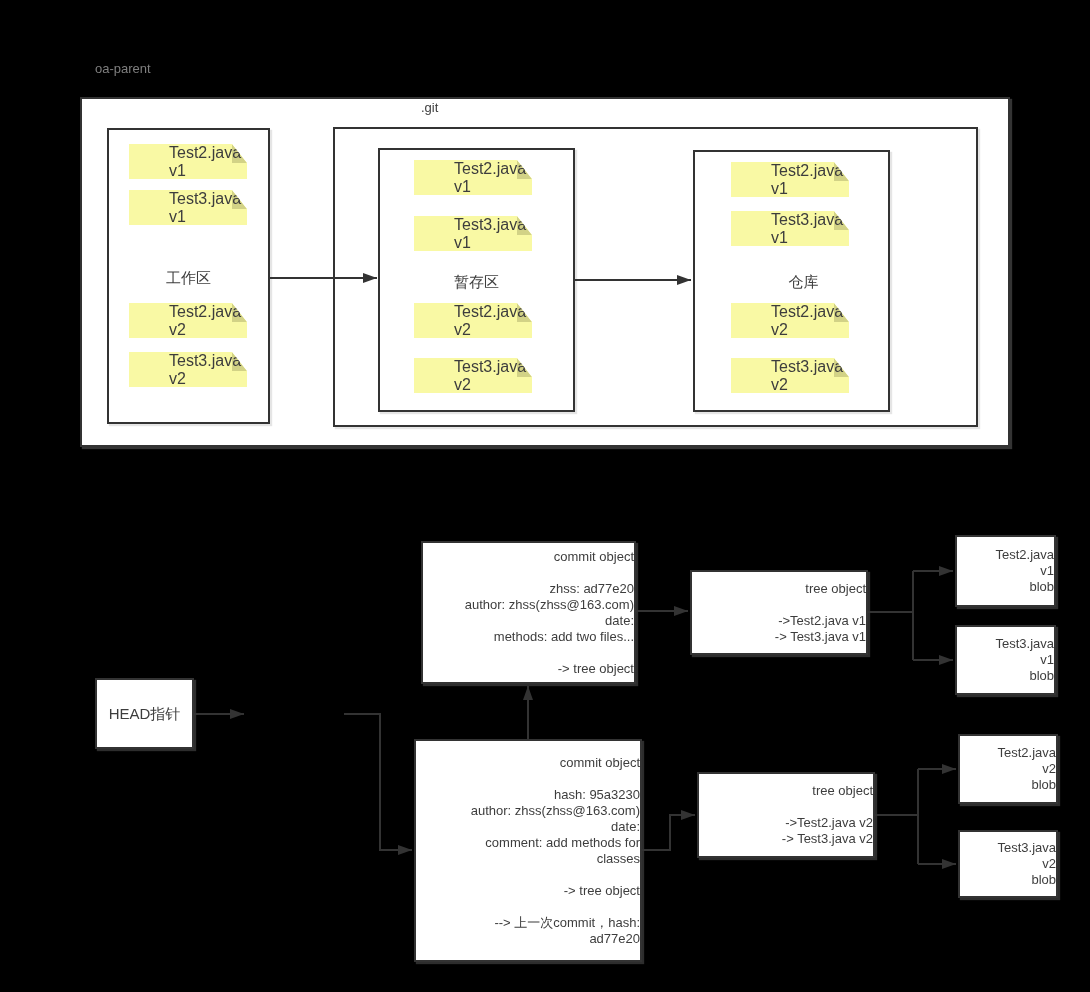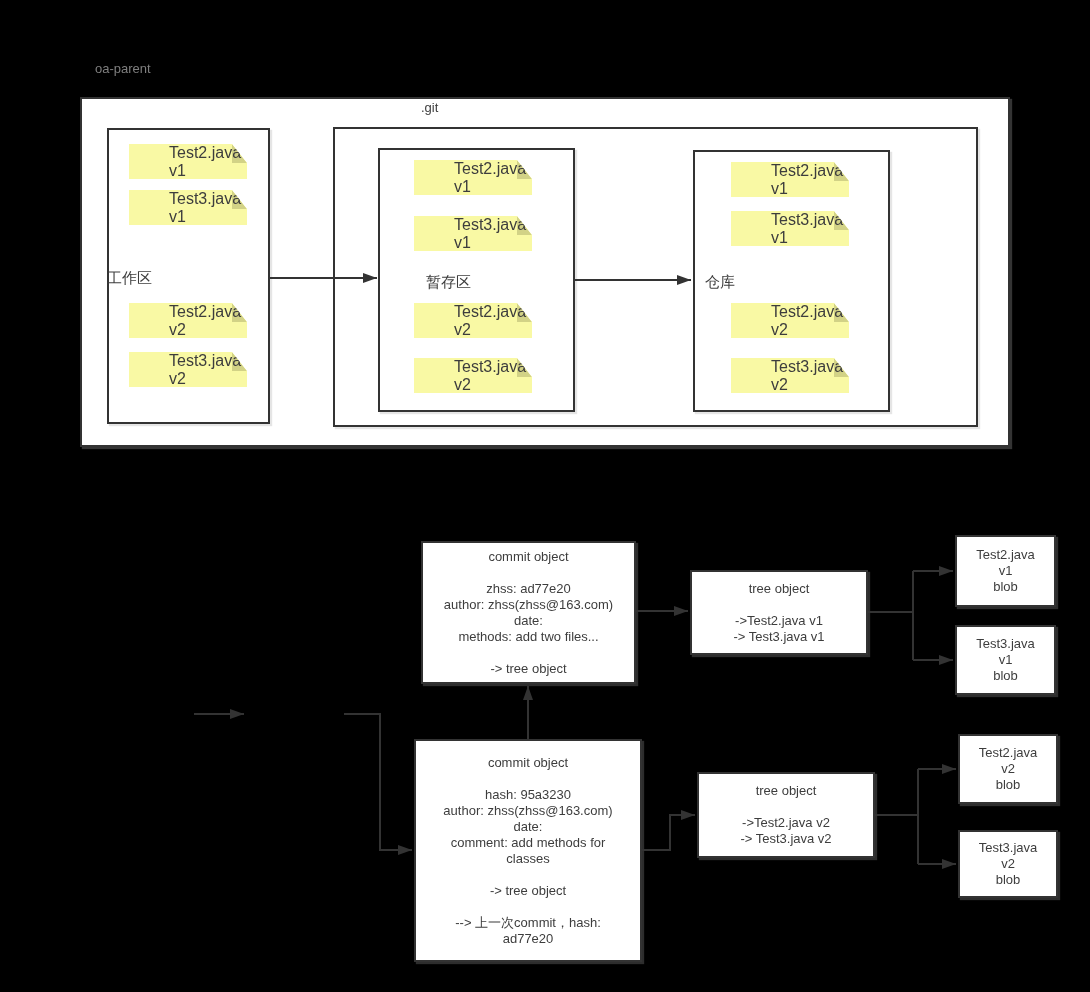--- a/index.html
+++ b/index.html
@@ -7,32 +7,32 @@
     --note-fill:#f9f9a4; --note-fold:#d2d286; --text:#3d3d3d; --muted-label:#7f7f7f;
   }
   html,body{margin:0;padding:0;background:var(--background);}
   .canvas{position:relative;width:1090px;height:992px;background:var(--background);overflow:hidden;
           font-family:"Liberation Sans","DejaVu Sans",sans-serif;color:var(--text);}
   .box{position:absolute;background:var(--box-fill);border:2px solid var(--box-border);
        box-sizing:border-box;box-shadow:2px 2px 1px rgba(150,150,150,0.35);}
   .plain-box{box-shadow:2px 2px 1px rgba(150,150,150,0.25);}
   .proj-label{position:absolute;left:95px;top:61px;font-size:13px;color:var(--muted-label);text-align:right;}
   .git-label{position:absolute;left:421px;top:100px;font-size:13px;color:var(--text);text-align:center;}
-  .area-label{position:absolute;font-size:15px;text-align:left;color:var(--text);}
+  .area-label{position:absolute;font-size:15px;text-align:center;color:var(--text);}
   
   .note{position:absolute;width:118px;height:35px;background:var(--note-fill);
         clip-path:polygon(0 0,calc(100% - 15px) 0,100% 19px,100% 100%,0 100%);
         display:flex;align-items:center;justify-content:center;}
   .note-fold{position:absolute;top:0;right:0;width:15px;height:19px;background:var(--note-fold);
         clip-path:polygon(0 0,100% 100%,0 100%);}
   .note-text{font-size:16px;color:var(--text);position:relative;margin-left:40px;}
   
   .obj{position:absolute;background:var(--box-fill);border:2px solid var(--box-border);
        box-sizing:border-box;display:flex;flex-direction:column;justify-content:center;
-       text-align:center;font-size:13px;line-height:16px;color:var(--text);
+       text-align:right;font-size:13px;line-height:16px;color:var(--text);
        box-shadow:2px 2px 1px rgba(150,150,150,0.3);}
   .obj .gap{height:16px;flex:0 0 auto;}
   .obj .line{flex:0 0 auto;white-space:nowrap;}
   .pointer-box{align-items:center;font-size:15px;line-height:19px;}
   .overlay{position:absolute;left:0;top:0;pointer-events:none;}
   .conn{stroke:var(--box-border);stroke-width:2;fill:none;}
 </style>
 </head>
 <body>
 
@@ -42,21 +42,21 @@
 
   <div class="box" style="left:80px;top:97px;width:930px;height:350px;"></div>
   <div class="git-label">.git</div>
 
   <div class="box plain-box" style="left:107px;top:128px;width:163px;height:296px;"></div>
   <div class="box plain-box" style="left:333px;top:127px;width:645px;height:300px;"></div>
   <div class="box plain-box" style="left:378px;top:148px;width:197px;height:264px;"></div>
   <div class="box plain-box" style="left:693px;top:150px;width:197px;height:262px;"></div>
 
   <div class="area-label" style="left:107px;top:269px;width:163px;">工作区</div>
-  <div class="area-label" style="left:378px;top:273px;width:197px;margin-left:48px;">暂存区</div>
+  <div class="area-label" style="left:378px;top:273px;width:197px;">暂存区</div>
   <div class="area-label" style="left:693px;top:273px;width:197px;padding-left:12px;">仓库</div>
 
   <div class="note" style="left:129px;top:144px;">
     <span class="note-fold"></span>
     <span class="note-text">Test2.java v1</span>
     </div>
   <div class="note" style="left:129px;top:190px;">
     <span class="note-fold"></span>
     <span class="note-text">Test3.java v1</span>
     </div>
@@ -96,20 +96,23 @@
     </div>
   <div class="note" style="left:731px;top:303px;">
     <span class="note-fold"></span>
     <span class="note-text">Test2.java v2</span>
     </div>
   <div class="note" style="left:731px;top:358px;">
     <span class="note-fold"></span>
     <span class="note-text">Test3.java v2</span>
     </div>
 
+  <div class="obj pointer-box" style="left:95px;top:678px;width:99px;height:71px;">
+    <div class="line">HEAD指针</div>
+  </div>
 
 
   <div class="obj" style="left:421px;top:541px;width:215px;height:143px;">
     <div class="line">commit object</div>
     <div class="gap"></div>
     <div class="line">zhss: ad77e20</div>
     <div class="line">author: zhss(zhss@163.com)</div>
     <div class="line">date:</div>
     <div class="line">methods: add two files...</div>
     <div class="gap"></div>

